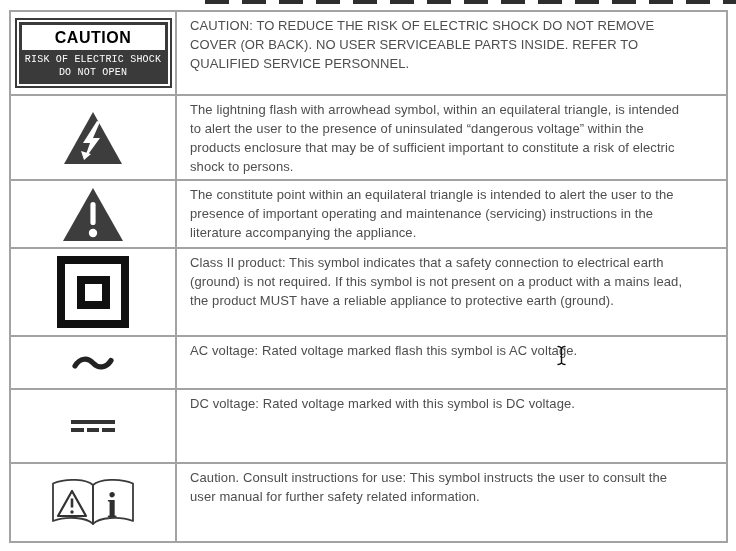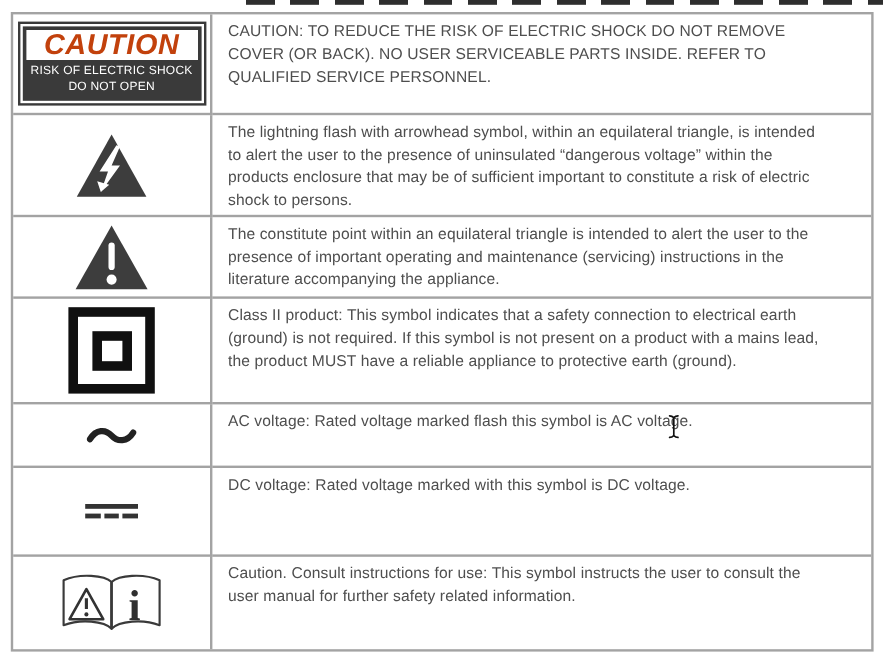--- a/index.html
+++ b/index.html
@@ -20,24 +20,24 @@
   .txt-cell{border-bottom:2px solid #a3a3a3;display:flex;flex-direction:column;
     justify-content:flex-start;box-sizing:border-box;padding:4px 33px 4px 13px;
     font-size:13px;line-height:19px;color:#4e4e4e;letter-spacing:.1px;}
   .last .sym-cell,.last .txt-cell{border-bottom:none;}
   .row{display:contents;}
 
   
   .caution-box{width:157px;box-sizing:border-box;border:2px solid #3a3a3a;
     background:#ffffff;padding:2px;}
   .caution-inner{background:#3a3a3a;padding:3px 3px 5px 3px;text-align:center;}
-  .caution-title{background:#ffffff;color:#c2410c;font-weight:bold;font-size:24px;
-    line-height:25px;letter-spacing:.5px;font-style:italic;}
+  .caution-title{background:#ffffff;color:#000000;font-weight:bold;font-size:16px;
+    line-height:25px;letter-spacing:.5px;}
   .caution-sub{color:#ffffff;font-size:10px;line-height:12.5px;margin-top:4px;
-    letter-spacing:.2px;}
+    letter-spacing:.2px;font-family:Liberation Mono, monospace;}
 
   
   .sq-outer{width:72px;height:72px;box-sizing:border-box;border:8px solid #101010;
     display:flex;align-items:center;justify-content:center;}
   .sq-inner{width:33px;height:33px;box-sizing:border-box;border:8px solid #101010;}
 
   
   .dc-wrap{display:flex;flex-direction:column;align-items:center;}
   .dc-solid{width:44px;height:4.5px;background:#333333;}
   .dc-dashes{display:flex;gap:3px;margin-top:3.5px;}

